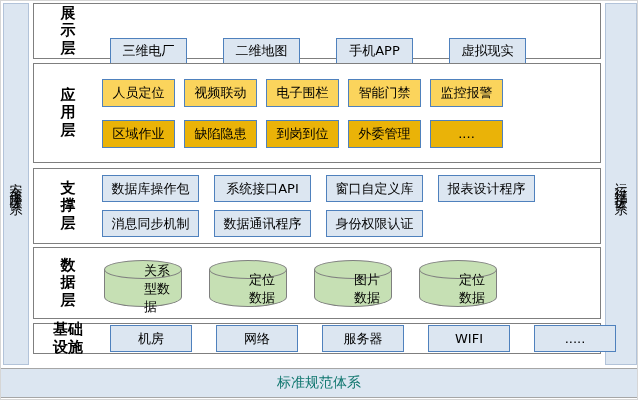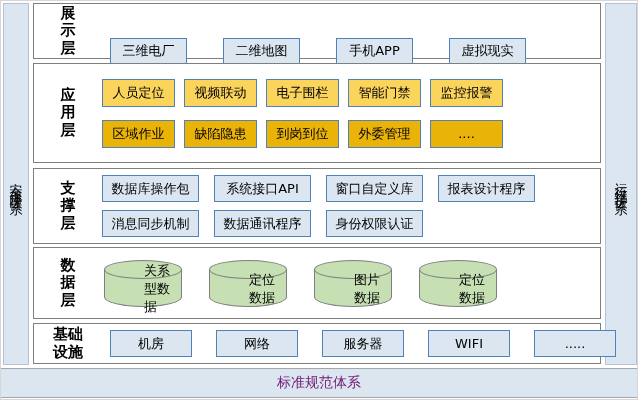--- a/index.html
+++ b/index.html
@@ -27,21 +27,21 @@
   
   .band {
     position:absolute; left:32px; width:568px;
     background:#ffffff; border:1px solid #7f7f7f;
     display:flex; align-items:center;
   }
   .band-1 { top:2px;   height:56px; }
   .band-2 { top:62px;  height:100px; }
   .band-3 { top:167px; height:76px; }
   .band-4 { top:246px; height:72px; }
-  .band-5 { top:322px; height:41px; }
+  .band-5 { top:322px; height:31px; }
 
   .band-label {
     flex:0 0 68px; text-align:center;
     font-weight:bold; font-size:15px; line-height:1.15;
     white-space:pre-line; color:#000;
   }
   .band-body { flex:1; display:flex; flex-direction:column; }
   .row { display:flex; align-items:center; }
 
   .box {
@@ -76,21 +76,21 @@
     content:""; position:absolute; left:-1px; right:-1px; top:-9px; height:17px;
     background:#c6e0b4; border:1px solid #7f7f7f; border-radius:50%;
   }
   .cyl-label { position:relative; z-index:1; font-size:13px; margin-top:2px; }
 
   
   .bottom-band {
     position:absolute; left:0; right:0; top:367px; height:30px;
     background:#dce6f1; border-top:1px solid #a6a6a6; border-bottom:1px solid #a6a6a6;
     display:flex; align-items:center; justify-content:center;
-    font-size:14px; color:#701a75;
+    font-size:14px; color:#0f766e;
   }
 </style>
 </head>
 <body>
 
 <div class="page">
 
   <div class="pillar left">
     <div class="pillar-text">安全保障体系</div>
   </div>

